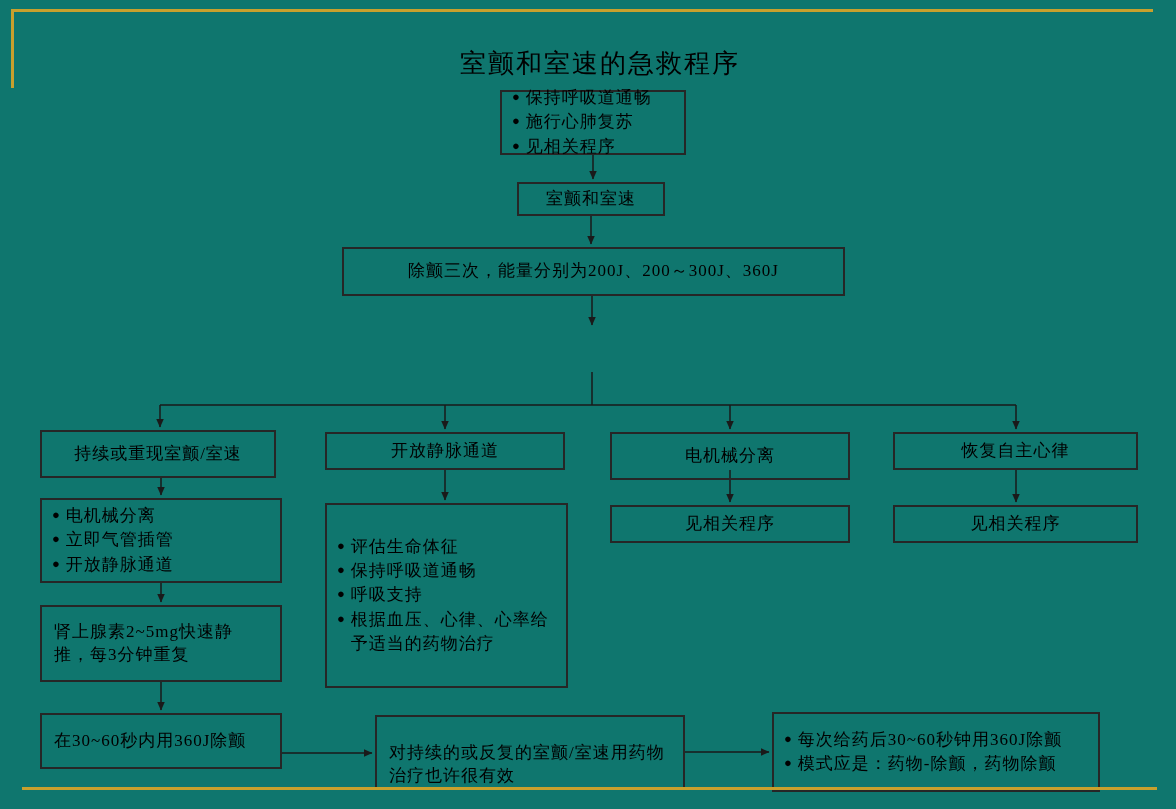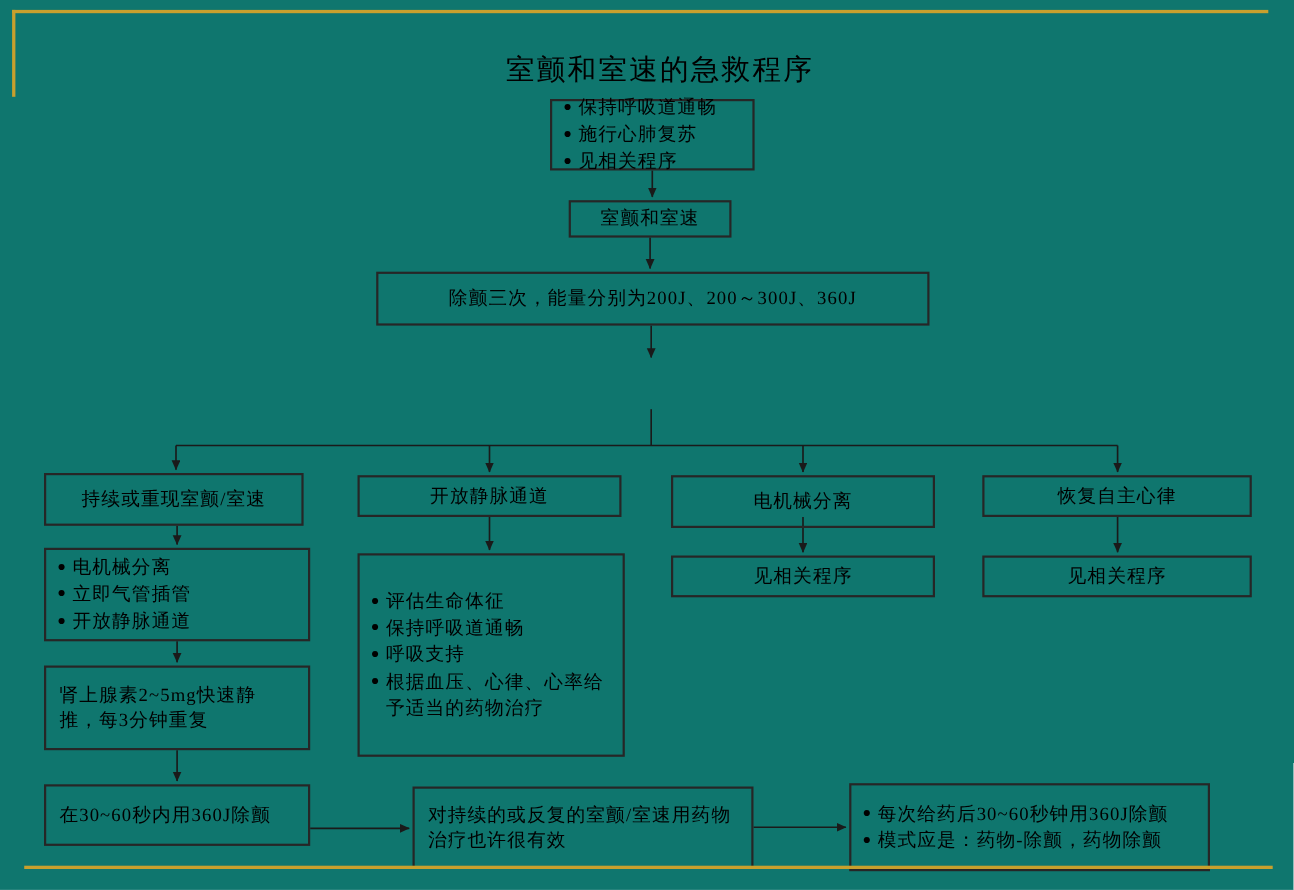--- a/index.html
+++ b/index.html
@@ -174,21 +174,21 @@
     </div>
   </div>
 
   <div class="box" style="left:610px; top:505px; width:240px; height:38px;">
     <span>见相关程序</span>
   </div>
   <div class="box" style="left:893px; top:505px; width:245px; height:38px;">
     <span>见相关程序</span>
   </div>
 
-  <div class="box left" style="left:375px; top:715px; width:310px; height:75px;">
+  <div class="box left" style="left:375px; top:715px; width:310px; height:75px;align-items:flex-end;">
     <span>对持续的或反复的室颤/室速用药物治疗也许很有效</span>
   </div>
 
   <div class="box bullets" style="left:772px; top:712px; width:328px; height:80px;">
     <div class="bullet-line">
       <span class="dot">●</span>
       <span class="txt">每次给药后30~60秒钟用360J除颤</span>
     </div>
     <div class="bullet-line">
       <span class="dot">●</span>

